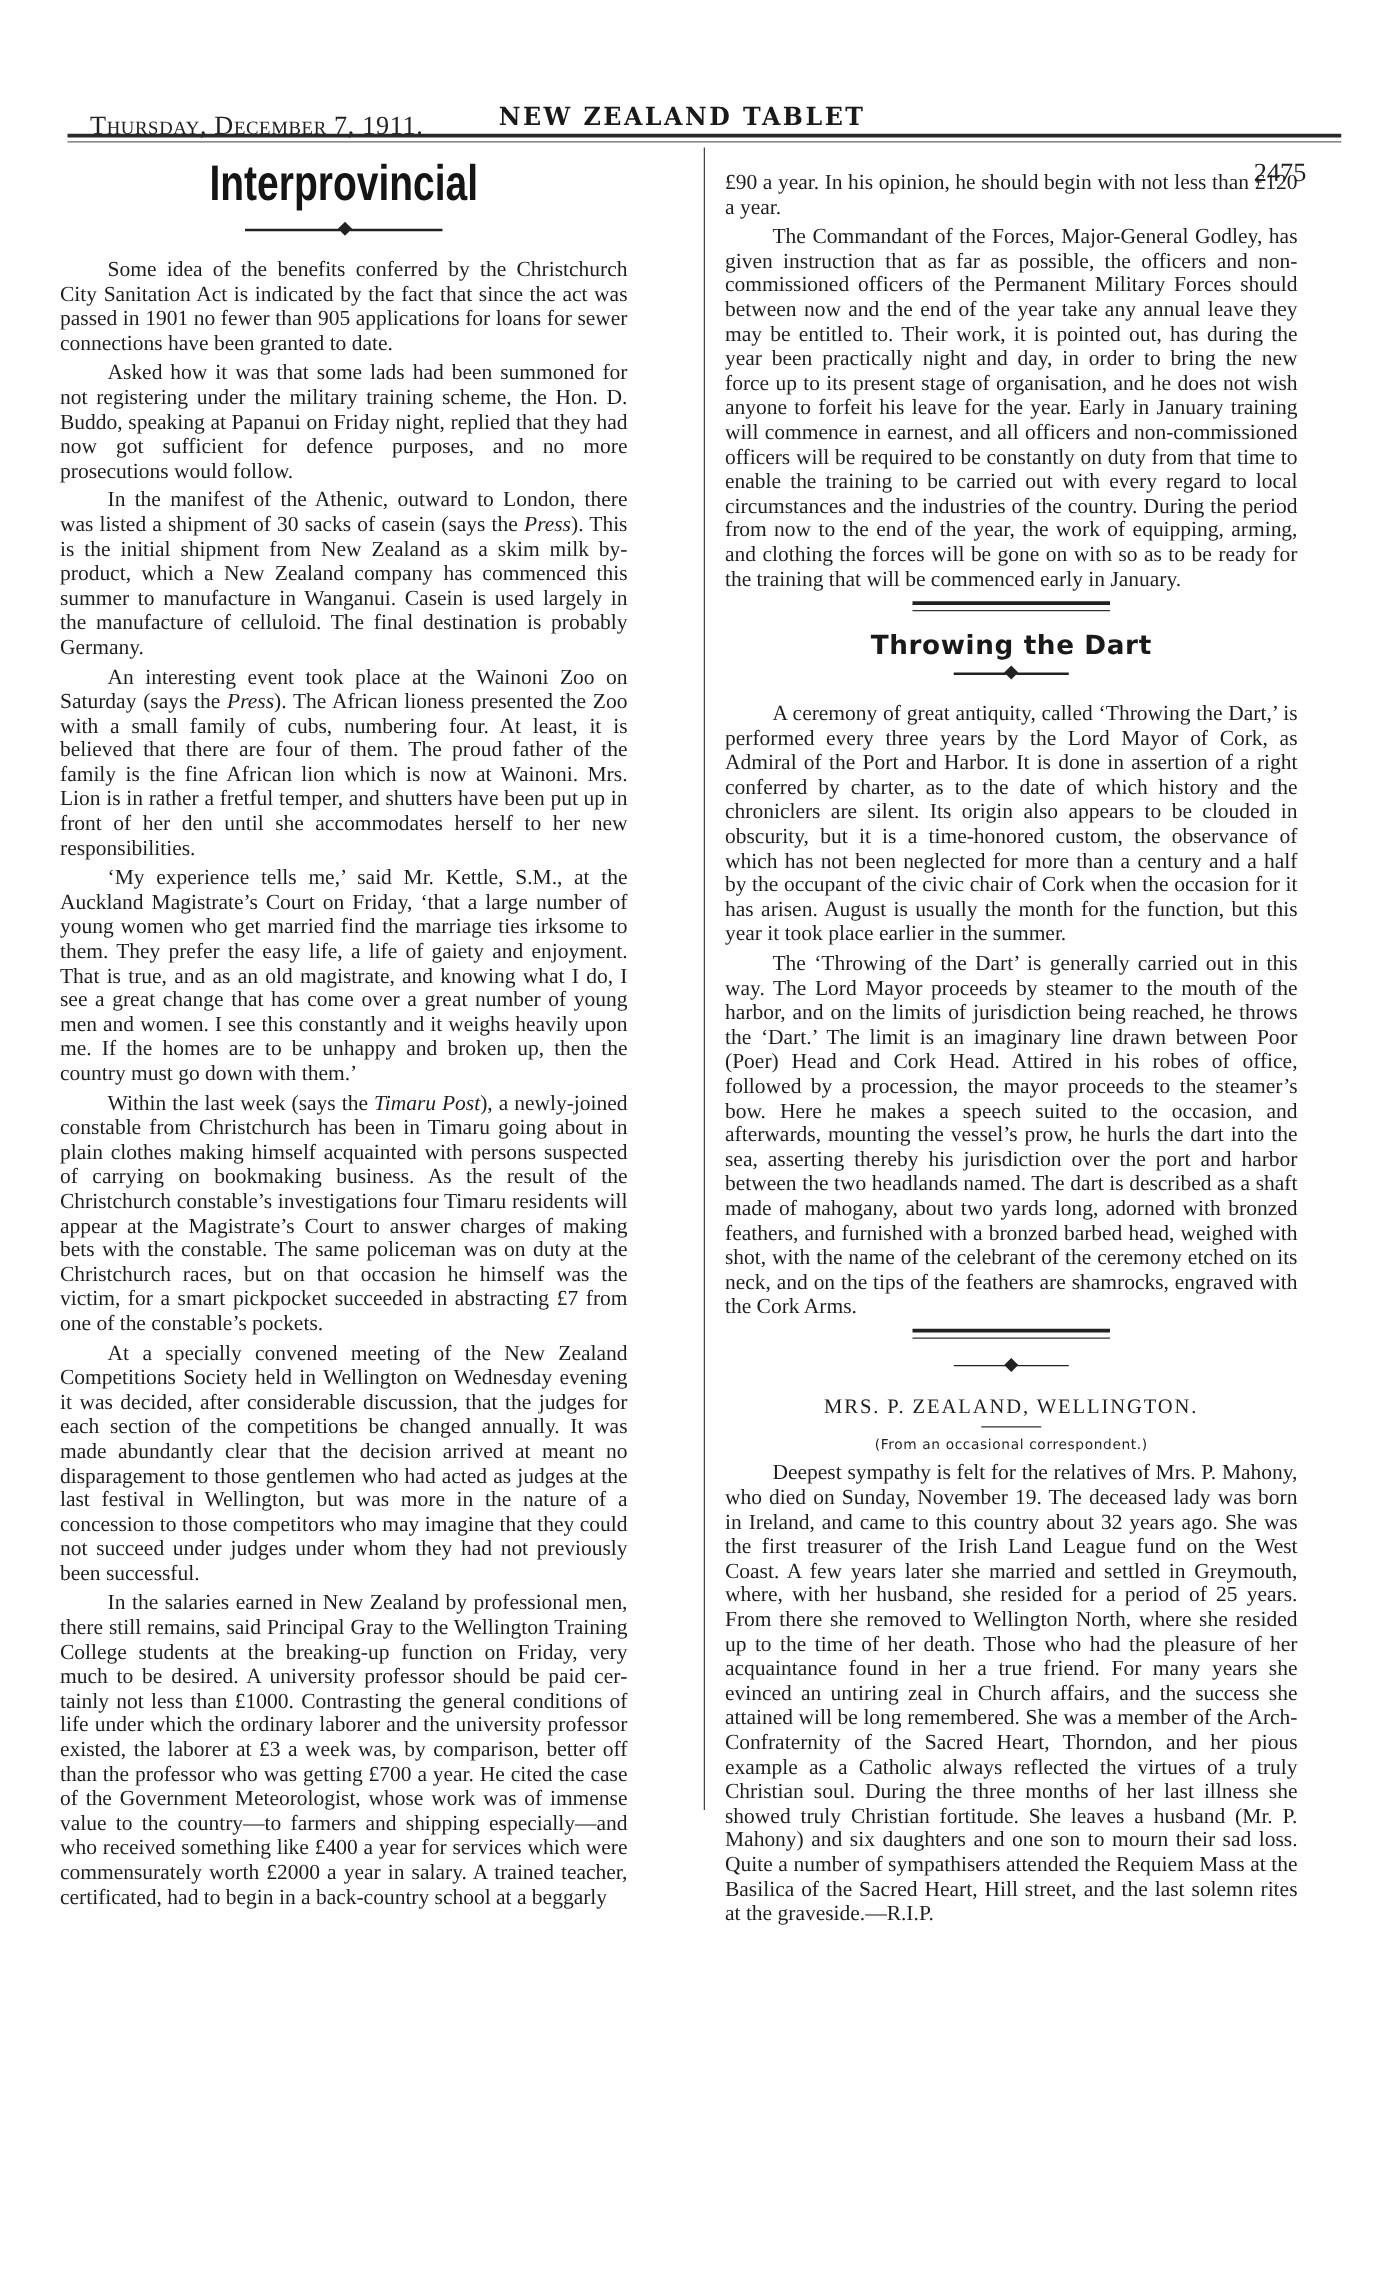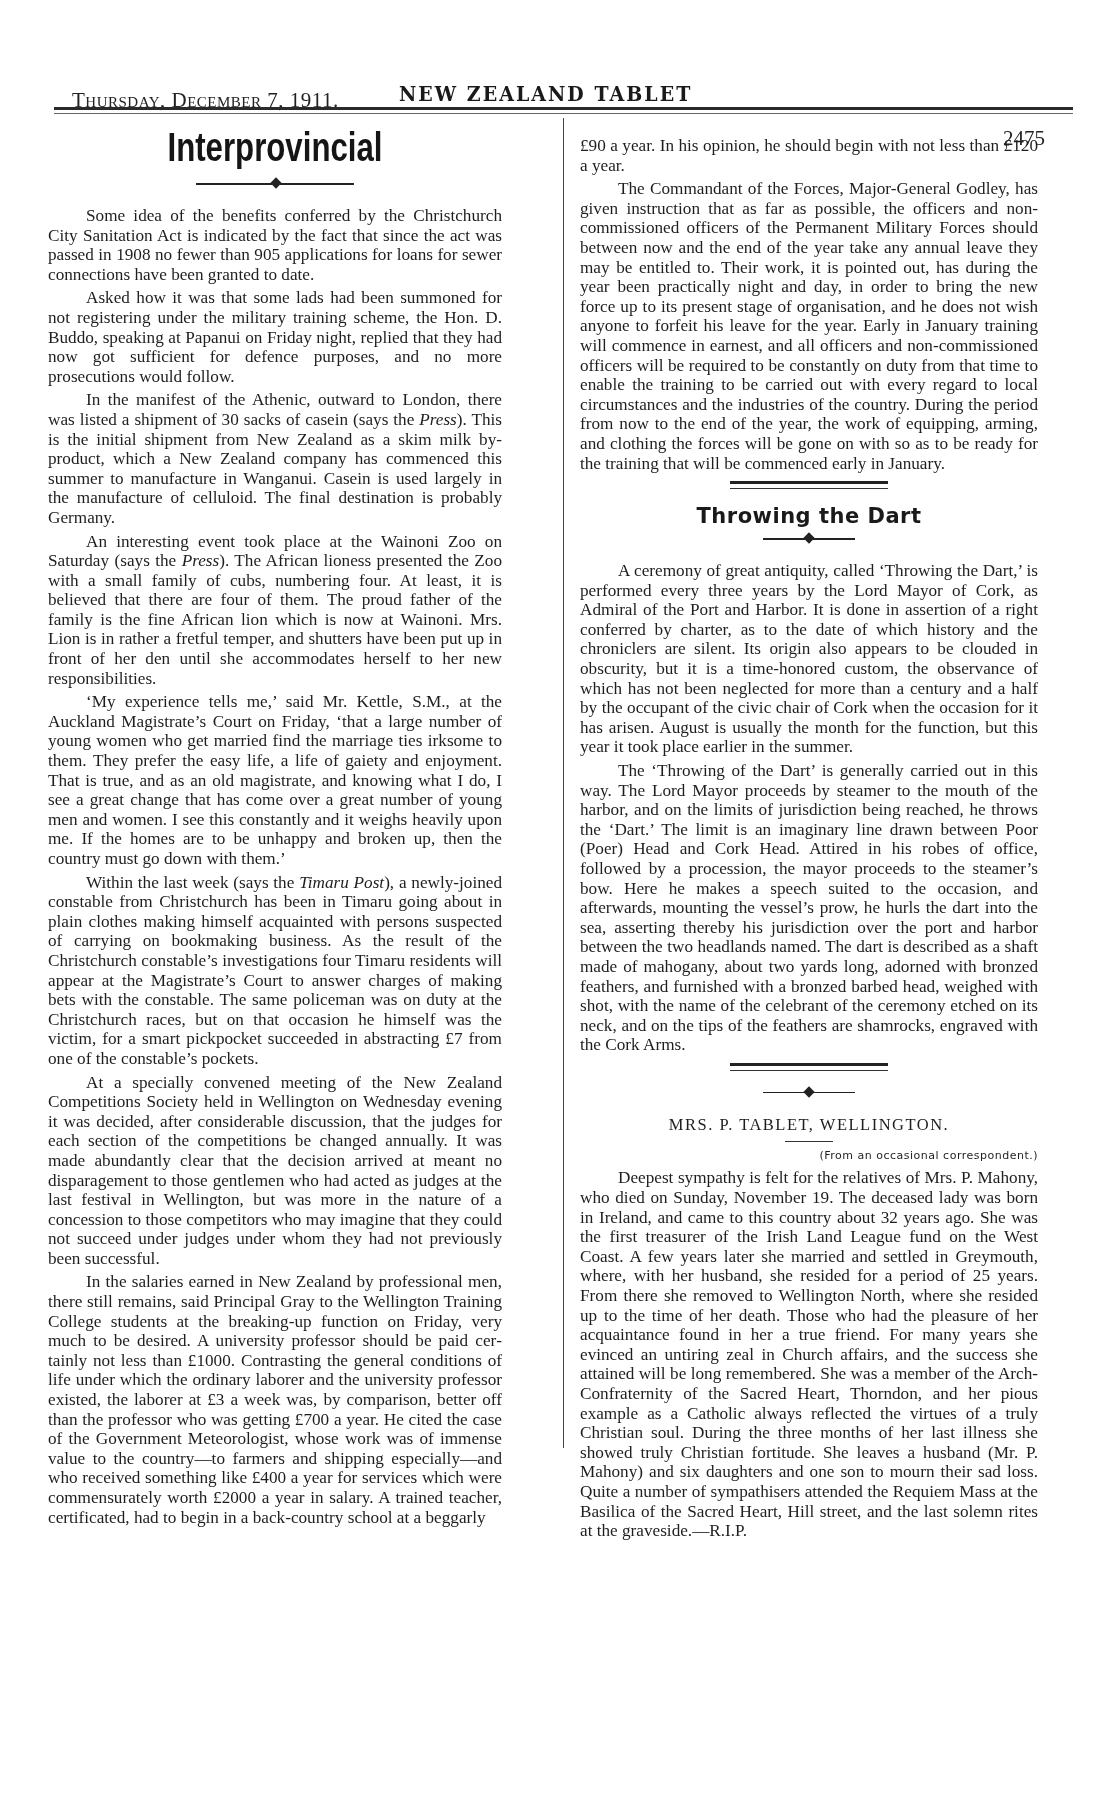--- a/index.html
+++ b/index.html
@@ -41,21 +41,21 @@
   .orn-small .dia { left: 42px; }
 
   .double-rule { width: 158px; margin: 8px auto 14px; }
   .double-rule .thick { height: 3px; background: #222; }
   .double-rule .thin { height: 1px; background: #333; margin-top: 4px; }
 
   .hd-dart { text-align: center; font-family: "DejaVu Sans", sans-serif; font-weight: bold; font-size: 21px; line-height: 26px; letter-spacing: 0.5px; color: #1a1a1a; }
   .hd-obit { text-align: center; font-family: "DejaVu Sans", sans-serif; font-weight: bold; font-size: 21px; line-height: 26px; letter-spacing: 0.5px; color: #1a1a1a; }
   .hd-name { text-align: center; font-family: "Liberation Serif", serif; font-size: 16.5px; letter-spacing: 1.5px; line-height: 20px; margin-bottom: 4px; }
   .short-rule { width: 48px; height: 1.5px; background: #333; margin: 6px auto 6px; }
-  .byline { text-align: right; font-family: "DejaVu Sans", sans-serif; font-size: 11px; letter-spacing: 0.5px; line-height: 16px; margin-bottom: 4px; }
+  .byline { text-align: center; font-family: "DejaVu Sans", sans-serif; font-size: 11px; letter-spacing: 0.5px; line-height: 16px; margin-bottom: 4px; }
 </style>
 </head>
 <body>
 
 <div class="page">
 
   <div class="runhead">
     <span class="date">Thursday, December 7, 1911.</span>
     <span class="mast">NEW ZEALAND TABLET</span>
     <span class="folio">2475</span>
@@ -65,21 +65,21 @@
 
   <div class="col-divider"></div>
 
   <div class="col col-left">
     <h1 class="hd-interprov">Interprovincial</h1>
     <div class="orn orn-wide">
       <div class="line l1"></div>
         <div class="dia"></div>
         <div class="line l2"></div>
     </div>
-    <p>Some idea of the benefits conferred by the Christ­church City Sanitation Act is indicated by the fact that since the act was passed in 1908 no fewer than 905 applications for loans for sewer connections have been granted to date.</p>
+    <p>Some idea of the benefits conferred by the Christ­church City Sanitation Act is indicated by the fact that since the act was passed in 1901 no fewer than 905 applications for loans for sewer connections have been granted to date.</p>
     <p>Asked how it was that some lads had been sum­moned for not registering under the military training scheme, the Hon. D. Buddo, speaking at Papanui on Friday night, replied that they had now got sufficient for defence purposes, and no more prosecutions would follow.</p>
     <p>In the manifest of the Athenic, outward to London, there was listed a shipment of 30 sacks of casein (says the <i>Press</i>). This is the initial shipment from New Zea­land as a skim milk by-product, which a New Zealand company has commenced this summer to manufacture in Wanganui. Casein is used largely in the manufac­ture of celluloid. The final destination is probably Germany.</p>
     <p>An interesting event took place at the Wainoni Zoo on Saturday (says the <i>Press</i>). The African lioness presented the Zoo with a small family of cubs, number­ing four. At least, it is believed that there are four of them. The proud father of the family is the fine African lion which is now at Wainoni. Mrs. Lion is in rather a fretful temper, and shutters have been put up in front of her den until she accommodates herself to her new responsibilities.</p>
     <p>‘My experience tells me,’ said Mr. Kettle, S.M., at the Auckland Magistrate’s Court on Friday, ‘that a large number of young women who get married find the marriage ties irksome to them. They prefer the easy life, a life of gaiety and enjoyment. That is true, and as an old magistrate, and knowing what I do, I see a great change that has come over a great number of young men and women. I see this constantly and it weighs heavily upon me. If the homes are to be un­happy and broken up, then the country must go down with them.’</p>
     <p>Within the last week (says the <i>Timaru Post</i>), a newly-joined constable from Christchurch has been in Timaru going about in plain clothes making himself acquainted with persons suspected of carrying on book­making business. As the result of the Christchurch constable’s investigations four Timaru residents will appear at the Magistrate’s Court to answer charges of making bets with the constable. The same policeman was on duty at the Christchurch races, but on that occasion he himself was the victim, for a smart pick­pocket succeeded in abstracting £7 from one of the constable’s pockets.</p>
     <p>At a specially convened meeting of the New Zea­land Competitions Society held in Wellington on Wed­nesday evening it was decided, after considerable dis­cussion, that the judges for each section of the competi­tions be changed annually. It was made abundantly clear that the decision arrived at meant no disparage­ment to those gentlemen who had acted as judges at the last festival in Wellington, but was more in the nature of a concession to those competitors who may imagine that they could not succeed under judges under whom they had not previously been successful.</p>
     <p>In the salaries earned in New Zealand by pro­fessional men, there still remains, said Principal Gray to the Wellington Training College students at the breaking-up function on Friday, very much to be desired. A university professor should be paid cer­tainly not less than £1000. Contrasting the general conditions of life under which the ordinary laborer and the university professor existed, the laborer at £3 a week was, by comparison, better off than the professor who was getting £700 a year. He cited the case of the Government Meteorologist, whose work was of im­mense value to the country—to farmers and shipping especially—and who received something like £400 a year for services which were commensurately worth £2000 a year in salary. A trained teacher, certificated, had to begin in a back-country school at a beggarly</p>
   </div>
 
   <div class="col col-right">
@@ -103,19 +103,19 @@
     <div class="double-rule">
       <div class="thick"></div>
         <div class="thin"></div>
     </div>
 
     <div class="orn orn-small">
       <div class="line l1"></div>
         <div class="dia"></div>
         <div class="line l2"></div>
     </div>
-    <div class="hd-name">MRS. P. TABLET, WELLINGTON.</div>
+    <div class="hd-name">MRS. P. ZEALAND, WELLINGTON.</div>
     <div class="short-rule"></div>
     <div class="byline">(From an occasional correspondent.)</div>
     <p>Deepest sympathy is felt for the relatives of Mrs. P. Mahony, who died on Sunday, November 19. The deceased lady was born in Ireland, and came to this country about 32 years ago. She was the first treasurer of the Irish Land League fund on the West Coast. A few years later she married and settled in Greymouth, where, with her husband, she resided for a period of 25 years. From there she removed to Wellington North, where she resided up to the time of her death. Those who had the pleasure of her acquaintance found in her a true friend. For many years she evinced an untiring zeal in Church affairs, and the success she attained will be long remembered. She was a member of the Arch-Confraternity of the Sacred Heart, Thorndon, and her pious example as a Catholic always reflected the virtues of a truly Christian soul. During the three months of her last illness she showed truly Christian fortitude. She leaves a husband (Mr. P. Mahony) and six daugh­ters and one son to mourn their sad loss. Quite a num­ber of sympathisers attended the Requiem Mass at the Basilica of the Sacred Heart, Hill street, and the last solemn rites at the graveside.—R.I.P.</p>
   </div>
 
 </div>
 
 </body></html>

